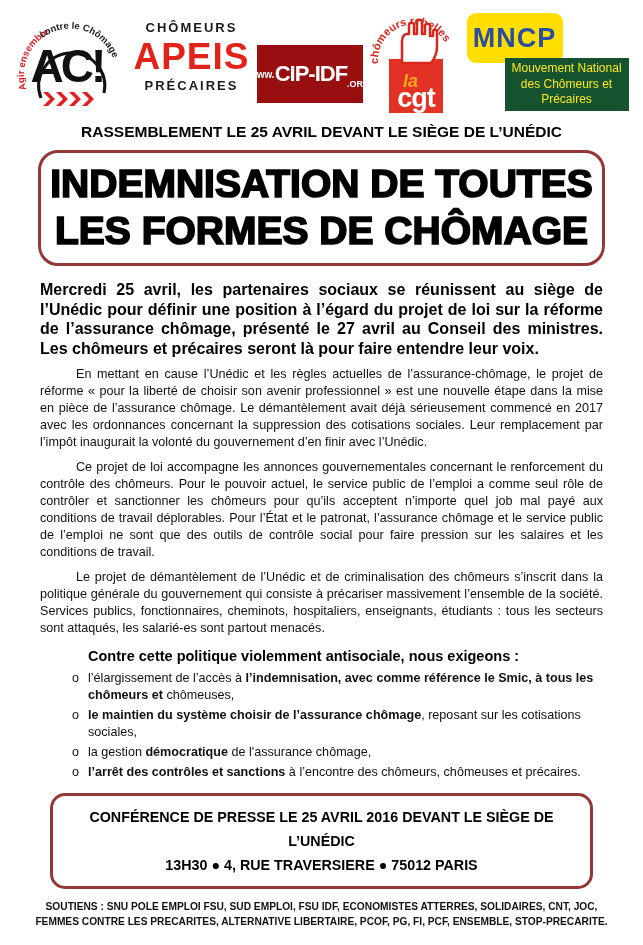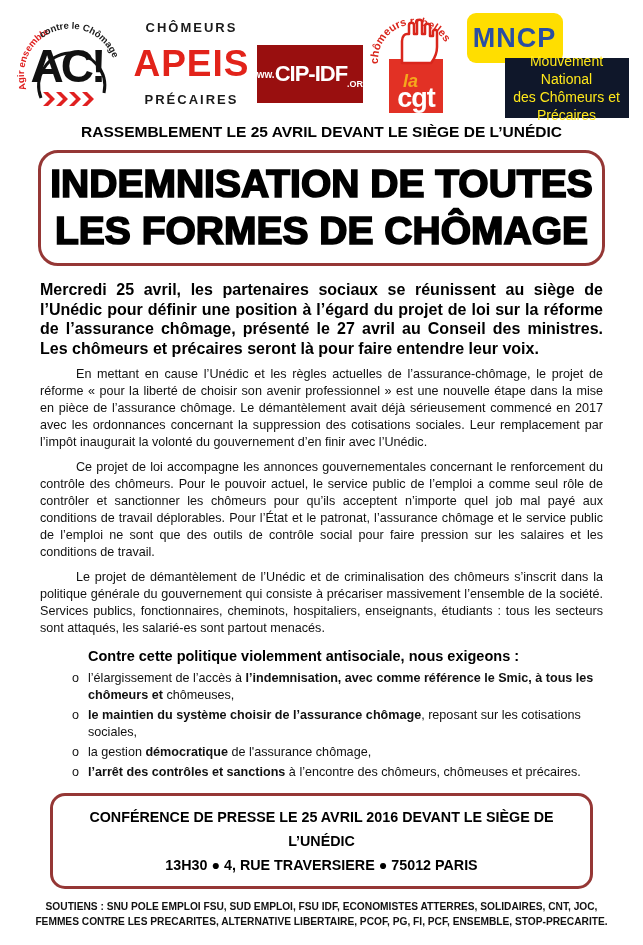--- a/index.html
+++ b/index.html
@@ -5,35 +5,35 @@
   * { margin:0; padding:0; box-sizing:border-box; }
   html,body { width:643px; height:945px; background:#ffffff; overflow:hidden;
               font-family:"Liberation Sans", sans-serif; color:#1a1a1a; }
   .page { width:643px; height:945px; position:relative; }
 
   
   .logo-row { display:flex; justify-content:center; align-items:flex-start;
               gap:7px; padding-top:5px; height:116px; }
   .logo-apeis { margin-top:16px; text-align:center; line-height:1; }
   .logo-apeis .small { font-size:13px; font-weight:bold; letter-spacing:2px; color:#1a1a1a; }
-  .logo-apeis .big   { font-size:37px; font-weight:bold; letter-spacing:1px; color:#e2231a; margin:11px 0; }
+  .logo-apeis .big   { font-size:37px; font-weight:bold; letter-spacing:1px; color:#e2231a; margin:4px 0; }
   .logo-cip { margin-top:40px; width:106px; height:58px; background:#990f0f;
               display:flex; align-items:center; justify-content:center; color:#fff;
               white-space:nowrap; }
   .logo-cip .www { font-size:10px; font-weight:bold; }
   .logo-cip .mid { font-size:22px; font-weight:bold; letter-spacing:-1px; }
   .logo-cip .org { font-size:9px; font-weight:bold; align-self:flex-end; margin-bottom:14px; }
   .logo-mncp { position:relative; width:162px; height:102px; margin-top:6px; }
   .mncp-yellow { position:absolute; left:0; top:2px; width:96px; height:50px;
                  background:#ffde00; border-radius:9px; display:flex; align-items:center;
                  justify-content:center; font-size:27px; font-weight:bold; color:#2b4ea2;
                  letter-spacing:1px; }
-  .mncp-blue { position:absolute; left:38px; top:47px; width:124px; height:60px;
-               background:#0f172a; display:flex; flex-direction:column; align-items:center;
-               justify-content:center; color:#ffe81a; font-size:14px; line-height:1.3;
+  .mncp-blue { position:absolute; left:38px; top:47px; width:124px; height:53px;
+               background:#14532d; display:flex; flex-direction:column; align-items:center;
+               justify-content:center; color:#ffe81a; font-size:12px; line-height:1.3;
                text-align:center; }
 
   
   .rally { text-align:center; font-size:15.5px; font-weight:bold; margin-top:7px; color:#000; }
   .title-box { margin:9px 38px 0 38px; border:3.5px solid #953735; border-radius:20px;
                padding:7px 6px 9px 6px; text-align:center; background:#fff; }
   .title-line { font-size:39px; line-height:47px; font-weight:bold; color:#000;
                 letter-spacing:0; -webkit-text-stroke:1.7px #000; }
 
   

